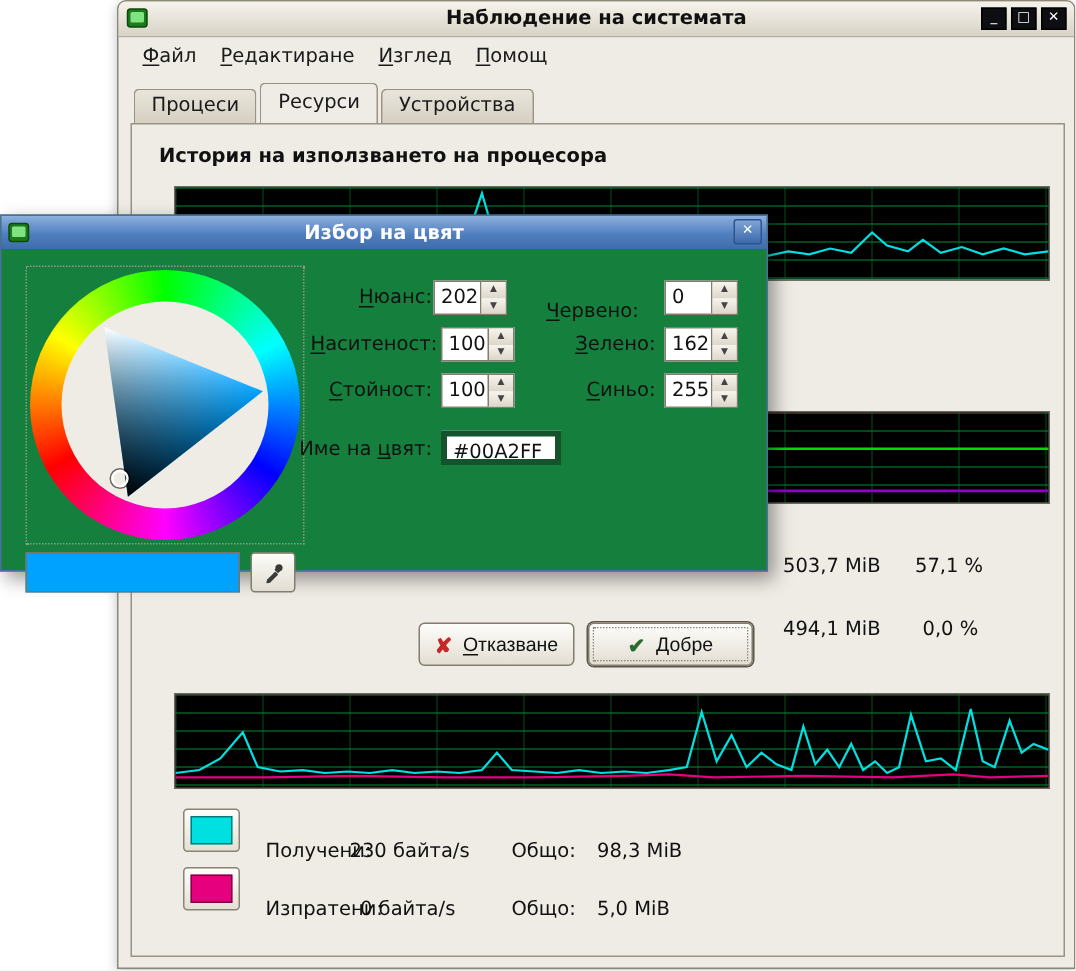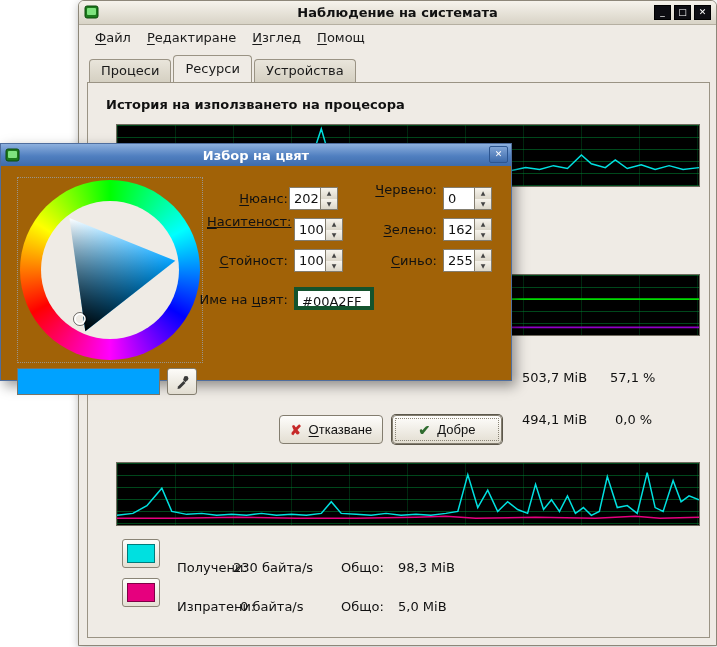--- a/index.html
+++ b/index.html
@@ -41,21 +41,21 @@
   .chart-net { top:379px; height:64px; }
 
   .stat { position:absolute; font-size:13px; color:#111; white-space:nowrap;margin-top:13px; }
 
   .legend-swatch { position:absolute; left:34px; width:38px; height:29px;
     background:linear-gradient(#fdfdfb,#e4e0d4); border:1px solid #8a8476; border-radius:3px; padding:4px; }
   .legend-swatch > div { width:100%; height:100%; border:1px solid rgba(0,0,0,.45); }
 
   
   .dialog { position:absolute; left:0; top:143px; width:512px; height:238px; z-index:10;
-    background:#a16207; border:1px solid #4f6e9e; box-shadow:4px 5px 12px rgba(0,0,0,.4); }
+    background:#15803d; border:1px solid #4f6e9e; box-shadow:4px 5px 12px rgba(0,0,0,.4); }
   .dialog-titlebar { position:relative; height:22px;
     background:linear-gradient(#8db0de,#507fc0 55%,#3e6cab); display:flex; align-items:center; padding:0 4px; }
   .dialog-title { position:absolute; left:0; right:0; text-align:center; color:#fff;
     font-size:13px; font-weight:bold; }
   .dialog-close { position:absolute; right:3px; top:2px; width:19px; height:17px; z-index:2;
     background:linear-gradient(#7fa4d6,#3c6aab); border:1px solid #2c5590; border-radius:2px;
     color:#fff; font-size:9px; line-height:15px; text-align:center; }
 
   .wheel-box { position:absolute; left:16px; top:33px; width:186px; height:186px;
     border:1px dotted #9a9488; padding:2px; }
@@ -213,38 +213,38 @@
     </button>
 
     <div class="fld-label" style="left:206px; top:47px; width:81px;"><u>Н</u>юанс:</div>
     <div class="spin" style="left:288px; top:43px;">
       <div class="spin-value">202</div>
       <div class="spin-arrows">
           <div class="spin-arrow">▲</div>
           <div class="spin-arrow">▼</div>
         </div>
     </div>
-    <div class="fld-label" style="left:206px; top:70px; width:81px;text-decoration:underline;"><u>Н</u>аситеност:</div>
+    <div class="fld-label" style="left:206px; top:78px; width:81px;"><u>Н</u>аситеност:</div>
     <div class="spin" style="left:293px; top:74px;">
       <div class="spin-value">100</div>
       <div class="spin-arrows">
           <div class="spin-arrow">▲</div>
           <div class="spin-arrow">▼</div>
         </div>
     </div>
     <div class="fld-label" style="left:206px; top:109px; width:81px;"><u>С</u>тойност:</div>
     <div class="spin" style="left:293px; top:105px;">
       <div class="spin-value">100</div>
       <div class="spin-arrows">
           <div class="spin-arrow">▲</div>
           <div class="spin-arrow">▼</div>
         </div>
     </div>
 
-    <div class="fld-label" style="left:352px; top:38px; width:84px;"><u>Ч</u>ервено:</div>
+    <div class="fld-label" style="left:352px; top:56px; width:84px;text-align:center;"><u>Ч</u>ервено:</div>
     <div class="spin" style="left:442px; top:43px;">
       <div class="spin-value">0</div>
       <div class="spin-arrows">
           <div class="spin-arrow">▲</div>
           <div class="spin-arrow">▼</div>
         </div>
     </div>
     <div class="fld-label" style="left:352px; top:78px; width:84px;"><u>З</u>елено:</div>
     <div class="spin" style="left:442px; top:74px;">
       <div class="spin-value">162</div>

